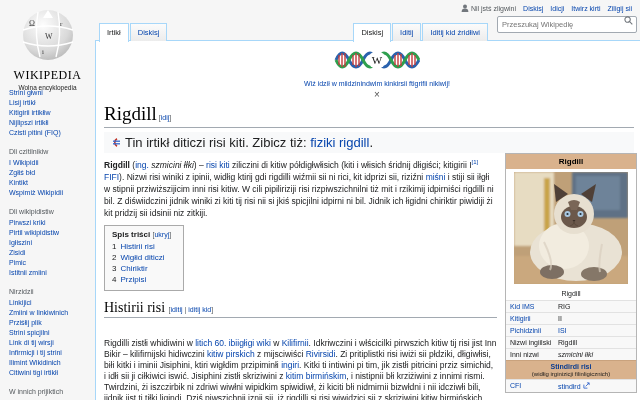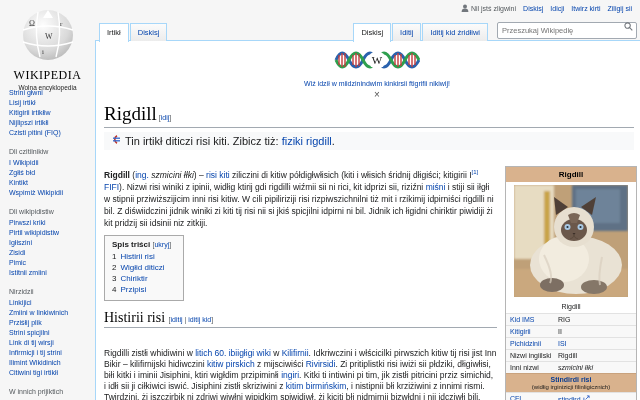--- a/index.html
+++ b/index.html
@@ -14,21 +14,21 @@
   #personal .pfirst{color:#54595d;display:flex;align-items:center;gap:2px;}
 
   
   #tabbar{position:absolute;left:95px;right:0;top:22px;height:19px;display:flex;
           justify-content:space-between;align-items:flex-end;z-index:3;gap:44px;}
   .tabgroup{display:flex;align-items:flex-end;}
   .tab{font-size:7.5px;padding:4px 7px 4px;color:#0645ad;background:linear-gradient(#fbfbfb,#ececec);
        border:1px solid #a7d7f9;border-bottom:none;margin-right:1px;white-space:nowrap;}
   .tab.active{background:#fff;color:#202122;padding-bottom:5px;margin-bottom:-1px;}
   #left-tabs{margin-left:4px;}
-  #searchwrap{position:relative;margin:0 3px 2px 8px;}
+  #searchwrap{position:relative;margin:0 3px 8px 8px;}
   #searchwrap input{width:118px;height:13px;font-size:7.5px;padding:1px 16px 1px 4px;
                     border:1px solid #a2a9b1;border-radius:2px;background:#fff;color:#202122;
                     font-family:"Liberation Sans",sans-serif;}
   #searchwrap svg{position:absolute;right:4px;top:3px;}
 
   
   #logo{position:absolute;top:6px;left:0;width:95px;text-align:center;}
   #wordmark{font-family:"Liberation Serif",serif;font-size:12px;letter-spacing:.5px;color:#000;margin-top:2px;}
   #tagline{font-size:6.5px;color:#222;margin-top:1px;}
   #sidebar{position:absolute;left:0;top:88px;width:95px;padding-left:9px;box-sizing:border-box;font-size:7px;}
@@ -47,22 +47,22 @@
 
   
   h1{font-family:"Liberation Serif",serif;font-size:19px;font-weight:normal;margin:3px 6px 0 0;
      padding-bottom:2px;border-bottom:1px solid #a2a9b1;color:#000;}
   .editsection{font-size:7px;font-family:"Liberation Sans",sans-serif;color:#54595d;}
   .editsection a{color:#0645ad;}
   h2{font-family:"Liberation Serif",serif;font-size:14px;font-weight:normal;margin:7px 6px 2px 0;
      padding-bottom:1px;border-bottom:1px solid #a2a9b1;color:#000;overflow:hidden;}
 
   
-  #hatnote{display:flex;align-items:flex-start;gap:4px;background:#f8f9fa;margin:4px 6px 16px 0;
-           padding:3px 5px;font-size:11px;color:#202122;}
+  #hatnote{display:flex;align-items:center;gap:4px;background:#f8f9fa;margin:4px 6px 0 0;
+           padding:3px 5px;font-size:13px;color:#202122;}
 
   
   #infobox{float:right;width:132px;margin:0 3px 6px 8px;border:1px solid #b5b5b5;background:#f8f8f8;
            font-size:7px;box-sizing:border-box;}
   #infobox-header{background:#d9b28d;font-weight:bold;font-size:8px;text-align:center;padding:3px 2px;color:#000;}
   #infobox-imgcell{background:#fff;padding:3px;text-align:center;}
   #infobox-caption{font-size:7px;text-align:center;padding:2px 0 3px;background:#fff;color:#202122;}
   .ib-row{display:flex;border-top:1px solid #e2e2e2;}
   .ib-label{width:44px;flex:none;padding:2px 2px 2px 4px;}
   .ib-value{padding:2px 2px 2px 2px;}

